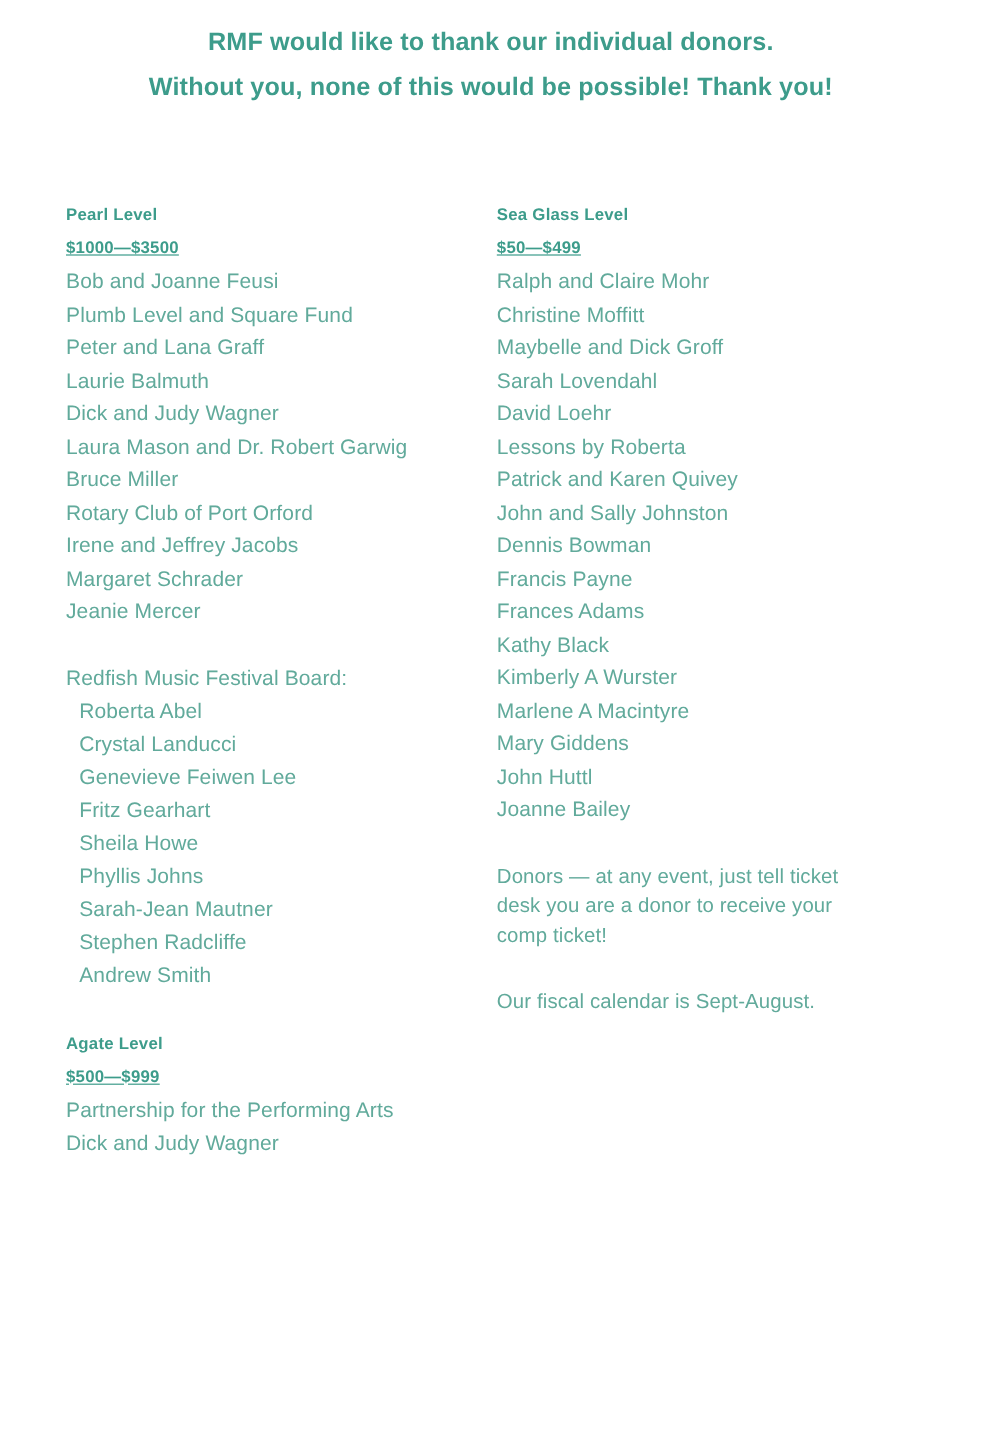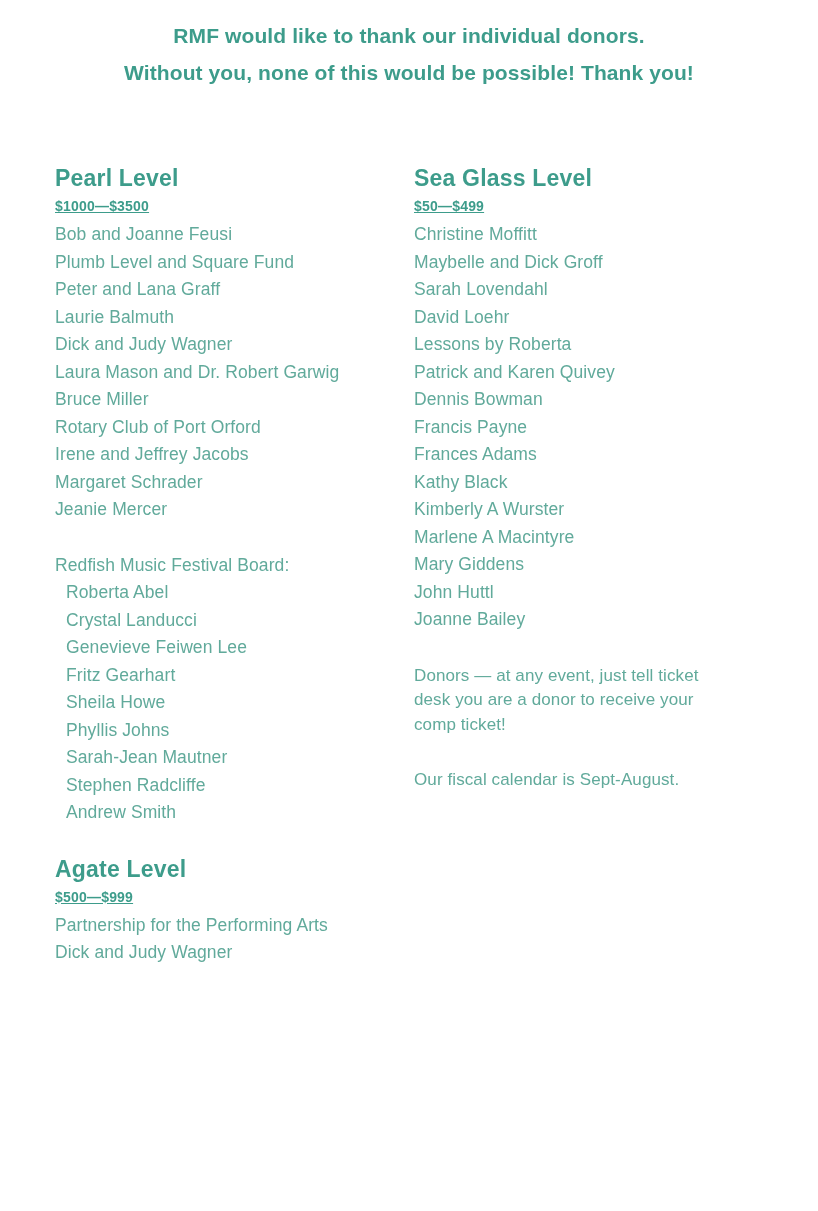--- a/index.html
+++ b/index.html
@@ -30,21 +30,21 @@
   }
   .col {
     position: absolute;
     top: 164px;
   }
   .col-left  { left: 55px;  width: 352px; }
   .col-right { left: 414px; width: 372px; }
 
   .level-title {
     font-weight: bold;
-    font-size: 23px;
+    font-size: 14px;
     line-height: 28px;
     color: var(--heading, #3d9c8b);
     letter-spacing: 0.2px;
   }
   .level-range {
     font-weight: bold;
     font-size: 14px;
     line-height: 29px;
     color: var(--heading, #3d9c8b);
     letter-spacing: 0.2px;
@@ -124,26 +124,28 @@
 
   </div>
 
   <div class="col col-right">
 
     <div>
       <div class="level-title">Sea Glass Level</div>
       <div class="level-range">$50—$499</div>
       <div>
 
+      <div class="name">Ralph and Claire Mohr</div>
           <div class="name">Christine Moffitt</div>
           <div class="name">Maybelle and Dick Groff</div>
           <div class="name">Sarah Lovendahl</div>
           <div class="name">David Loehr</div>
           <div class="name">Lessons by Roberta</div>
           <div class="name">Patrick and Karen Quivey</div>
+          <div class="name">John and Sally Johnston</div>
           <div class="name">Dennis Bowman</div>
           <div class="name">Francis Payne</div>
           <div class="name">Frances Adams</div>
           <div class="name">Kathy Black</div>
           <div class="name">Kimberly A Wurster</div>
           <div class="name">Marlene A Macintyre</div>
           <div class="name">Mary Giddens</div>
           <div class="name">John Huttl</div>
           <div class="name">Joanne Bailey</div>
         </div>

